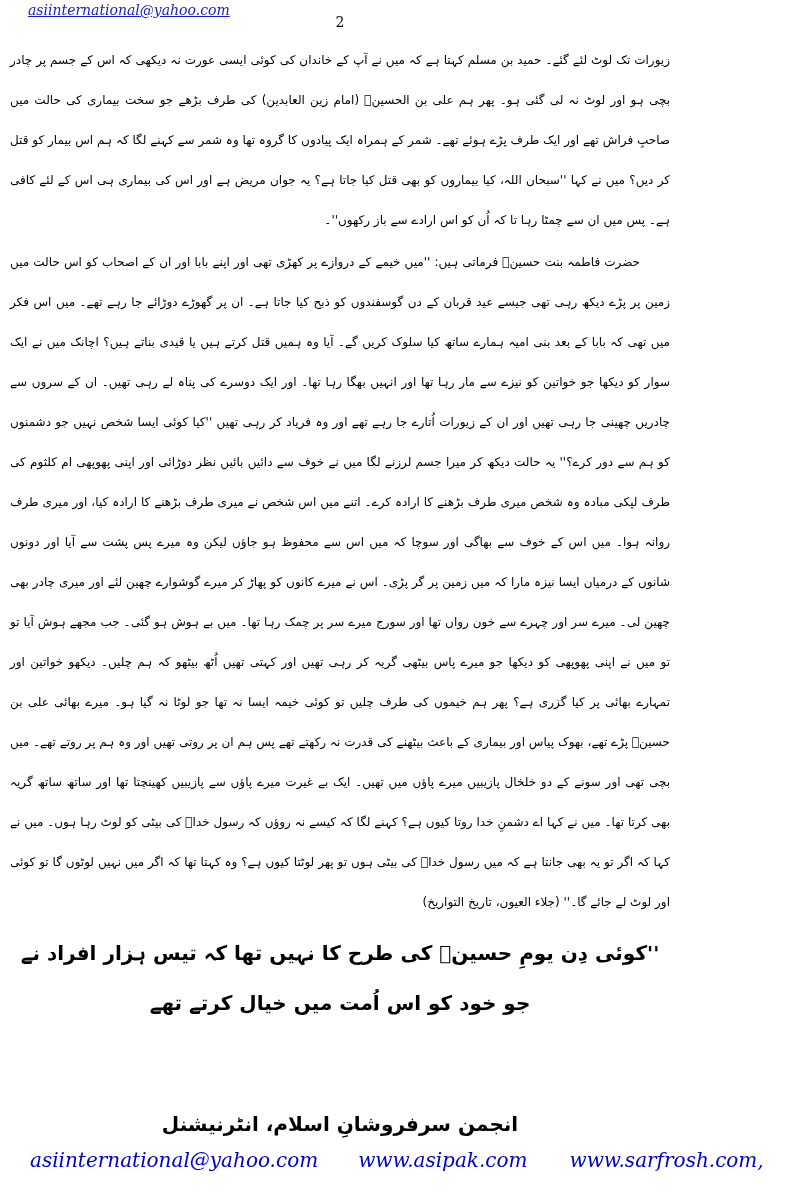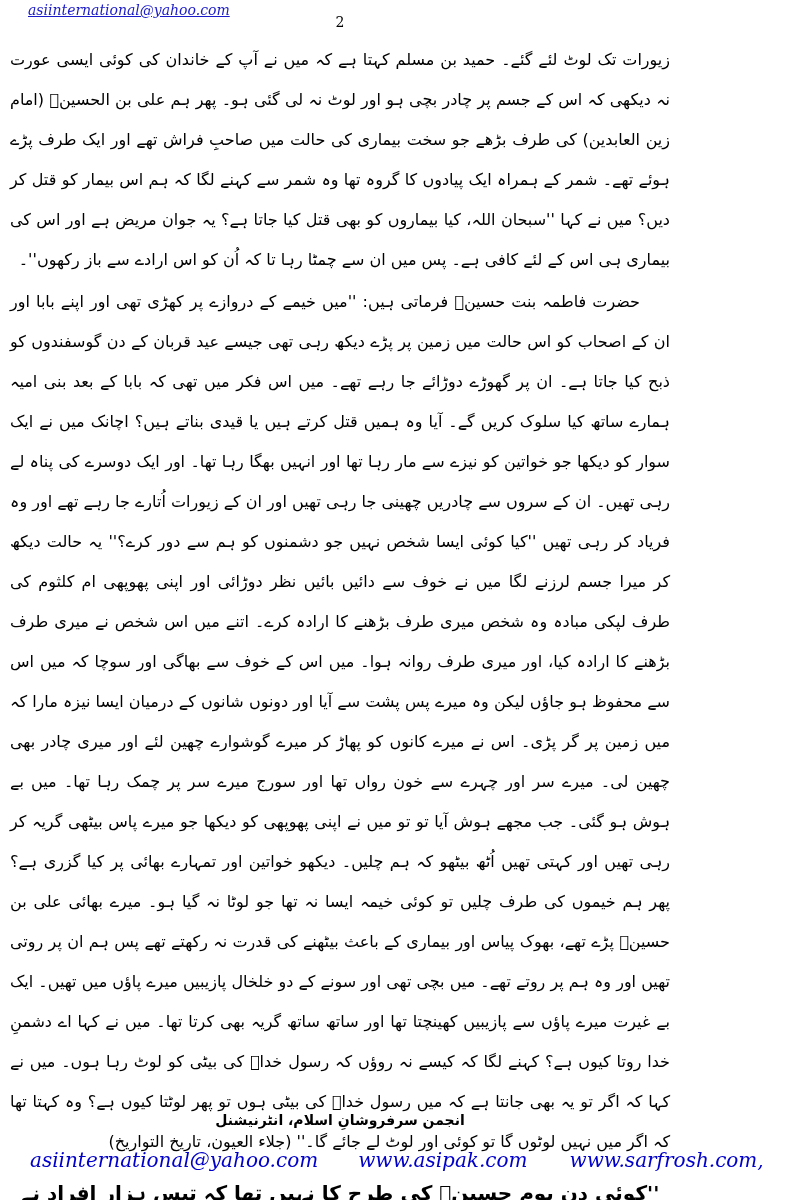--- a/index.html
+++ b/index.html
@@ -30,21 +30,21 @@
   
   .content{
     position:absolute;top:40px;left:10px;right:10px;
     direction:rtl;
     text-align:justify;
     font-family:"DejaVu Sans",sans-serif;
     color:#000;
   }
   .content p{
     margin:0;
-    font-size:16px;
+    font-size:12px;
     line-height:40px;
     text-align:justify;
     text-align-last:right;
   }
   .content p.indent{text-indent:30px;}
   .content p + p{margin-top:2px;}
   .quote{
     direction:rtl;
     text-align:center;
     font-weight:bold;
@@ -52,21 +52,21 @@
     line-height:50px;
     margin:6px 0 0 0;
   }
 
   .footer-title{
     position:absolute;left:0;right:0;top:1112px;
     direction:rtl;
     text-align:center;
     font-family:"DejaVu Sans",sans-serif;
     font-weight:800;
-    font-size:14px;
+    font-size:20px;
     color:#000;
     letter-spacing:1px;
   }
   .footer-links{
     position:absolute;left:0;right:0;top:1148px;
     display:flex;
     align-items:baseline;
     padding:0 30px;
     font-family:"DejaVu Serif",serif;
     font-style:italic;

